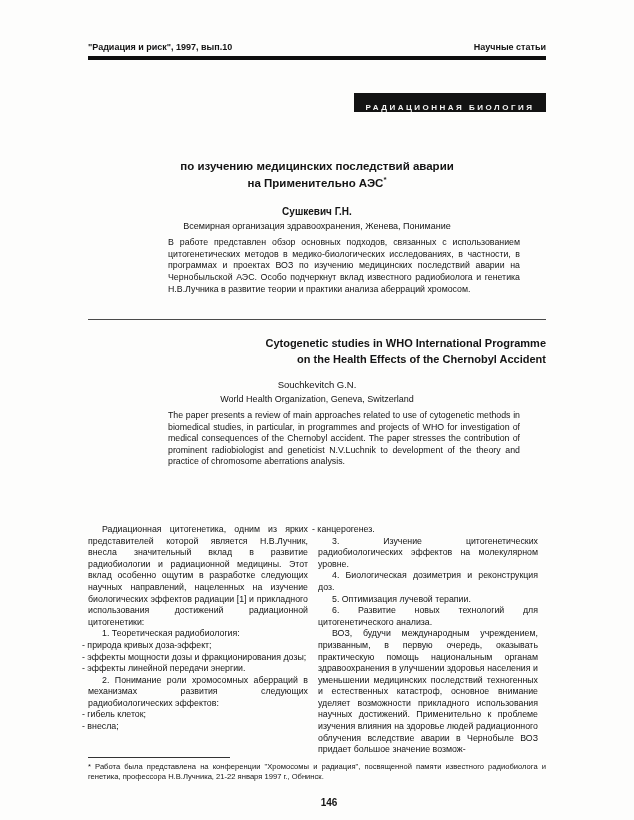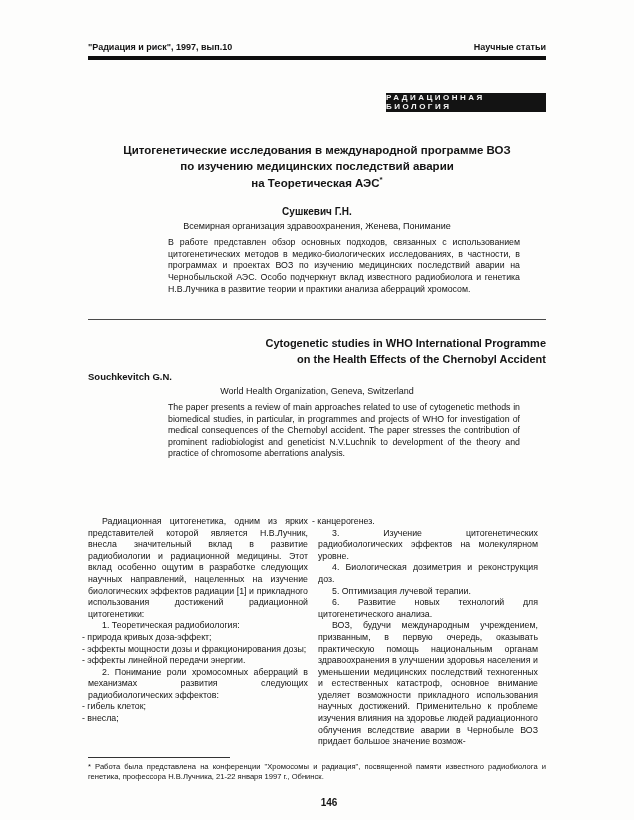--- a/index.html
+++ b/index.html
@@ -23,23 +23,23 @@
   .header-row {
     display: flex; justify-content: space-between;
     padding-top: 42px;
     font-size: 9px; font-weight: bold;
   }
   .header-rule { height: 4px; background: #0e0e0e; margin-top: 4px; }
 
   
   .category-box {
     margin-top: 33px; margin-left: auto;
-    width: 160px; height: 19px;
+    width: 192px; height: 19px;
     background: #131313; color: #f5f5f5;
-    display: flex; align-items: flex-start; justify-content: center;
+    display: flex; align-items: flex-end; justify-content: center;
     font-size: 8px; letter-spacing: 2.5px; font-weight: bold;
   }
 
   
   .ru-title {
     margin: 30px 0 0 0;
     font-size: 11.5px; font-weight: bold;
     text-align: center; line-height: 1.4;
   }
   .ru-title sup { font-size: 8px; }
@@ -50,21 +50,21 @@
     font-size: 8.8px; line-height: 1.32; text-align: justify;
   }
 
   .section-rule { border: 0; border-top: 1px solid #4a4a4a; margin: 24px 0 0 0; }
 
   .en-title {
     margin: 16px 0 0 0;
     font-size: 11px; font-weight: bold;
     text-align: right; line-height: 1.4;
   }
-  .author-en { margin-top: 4px; font-size: 9.5px; font-weight: bold; }
+  .author-en { margin-top: 12px; text-align: center; font-size: 9.5px; font-weight: normal; }
 
   
   .columns {
     display: flex; gap: 10px;
     margin-top: 56px;
   }
   .col { width: 220px; font-size: 8.8px; line-height: 11.6px; text-align: justify; }
   .col p { margin: 0; }
   .b-para { text-indent: 14px; }
   .b-num  { text-indent: 14px; }
@@ -91,21 +91,21 @@
     <div class="header-row">
       <span>"Радиация и риск", 1997, вып.10</span>
       <span>Научные статьи</span>
     </div>
     <div class="header-rule"></div>
 
     <div class="category-box">
       <span>РАДИАЦИОННАЯ БИОЛОГИЯ</span>
     </div>
 
-    <h1 class="ru-title"><span>Цитогенетические исследования в международной программе ВОЗ</span><br><span>по изучению медицинских последствий аварии</span><br><span>на Теоретическая АЭС</span><sup>*</sup></h1>
+    <h1 class="ru-title"><br><span>по изучению медицинских последствий аварии</span><br><span>на Применительно АЭС</span><sup>*</sup></h1>
 
     <div class="author">Сушкевич Г.Н.</div>
     <div class="affil">Всемирная организация здравоохранения, Женева, Понимание</div>
     <div class="abstract">В работе представлен обзор основных подходов, связанных с использованием цитогенетических методов в медико-биологических исследованиях, в частности, в программах и проектах ВОЗ по изучению медицинских последствий аварии на Чернобыльской АЭС. Особо подчеркнут вклад известного радиобиолога и генетика Н.В.Лучника в развитие теории и практики анализа аберраций хромосом.</div>
 
     <hr class="section-rule">
 
     <h2 class="en-title"><span>Cytogenetic studies in WHO International Programme</span><br><span>on the Health Effects of the Chernobyl Accident</span></h2>
 
     <div class="author-en">Souchkevitch G.N.</div>

